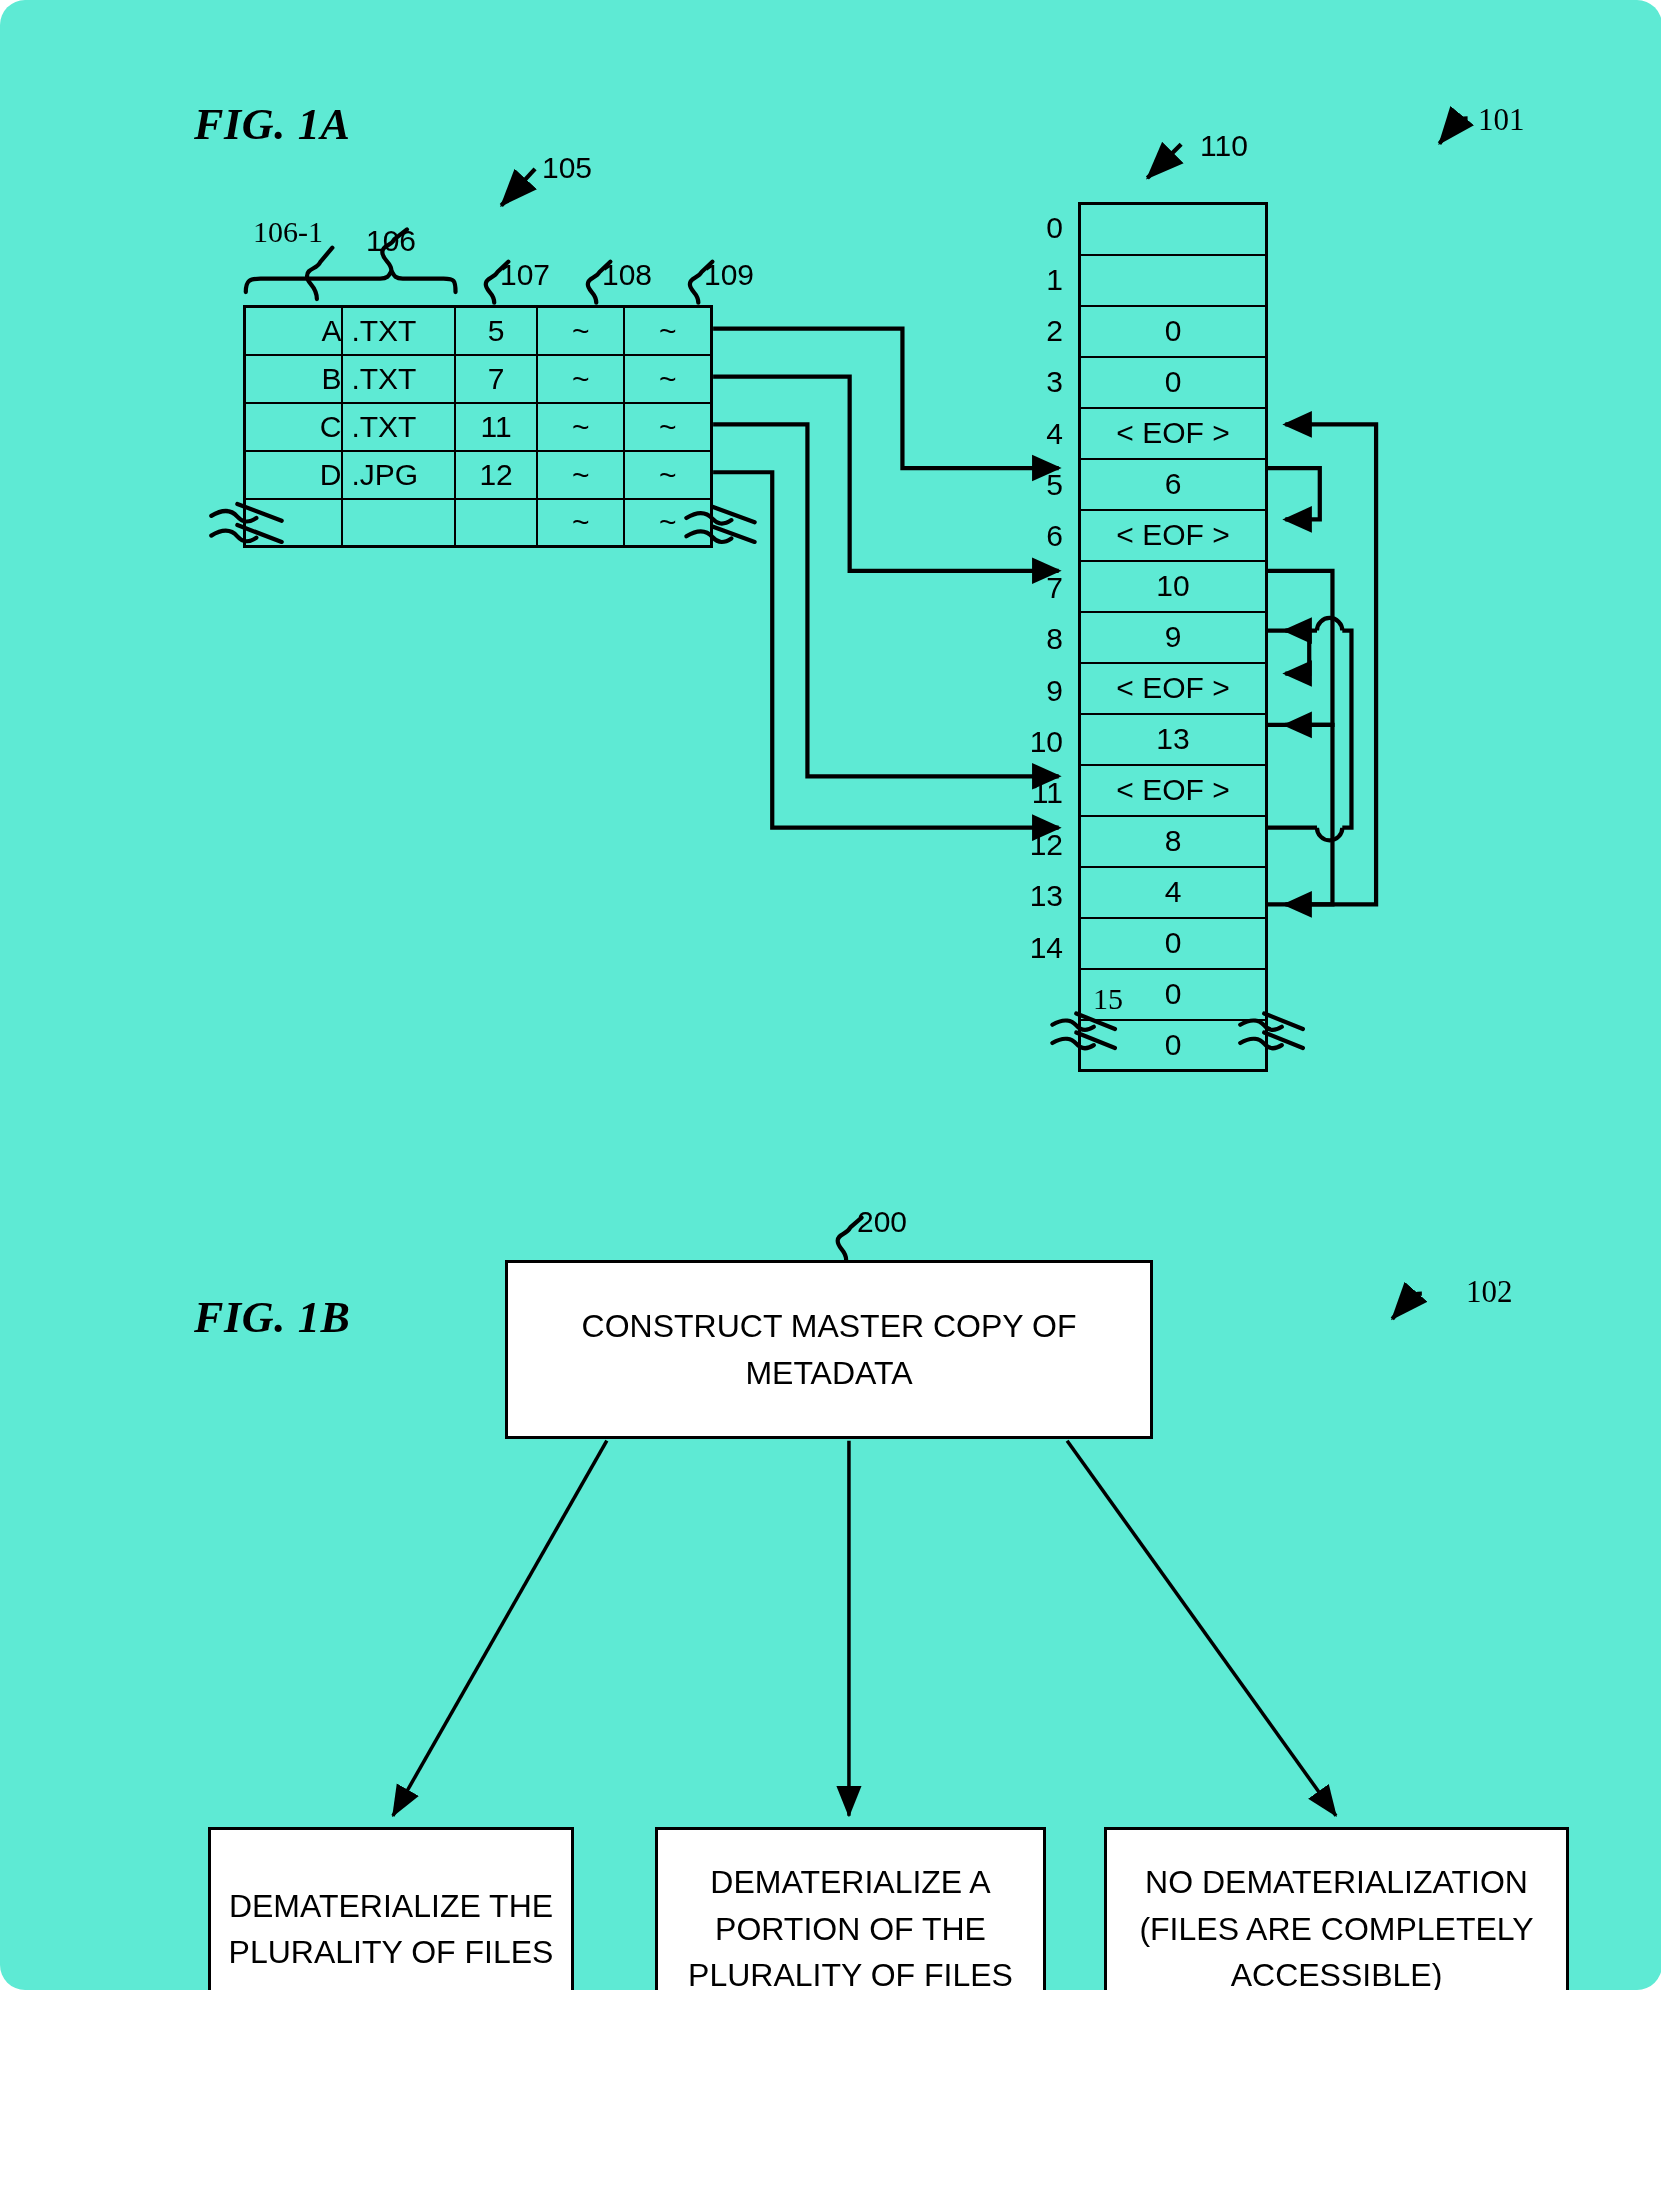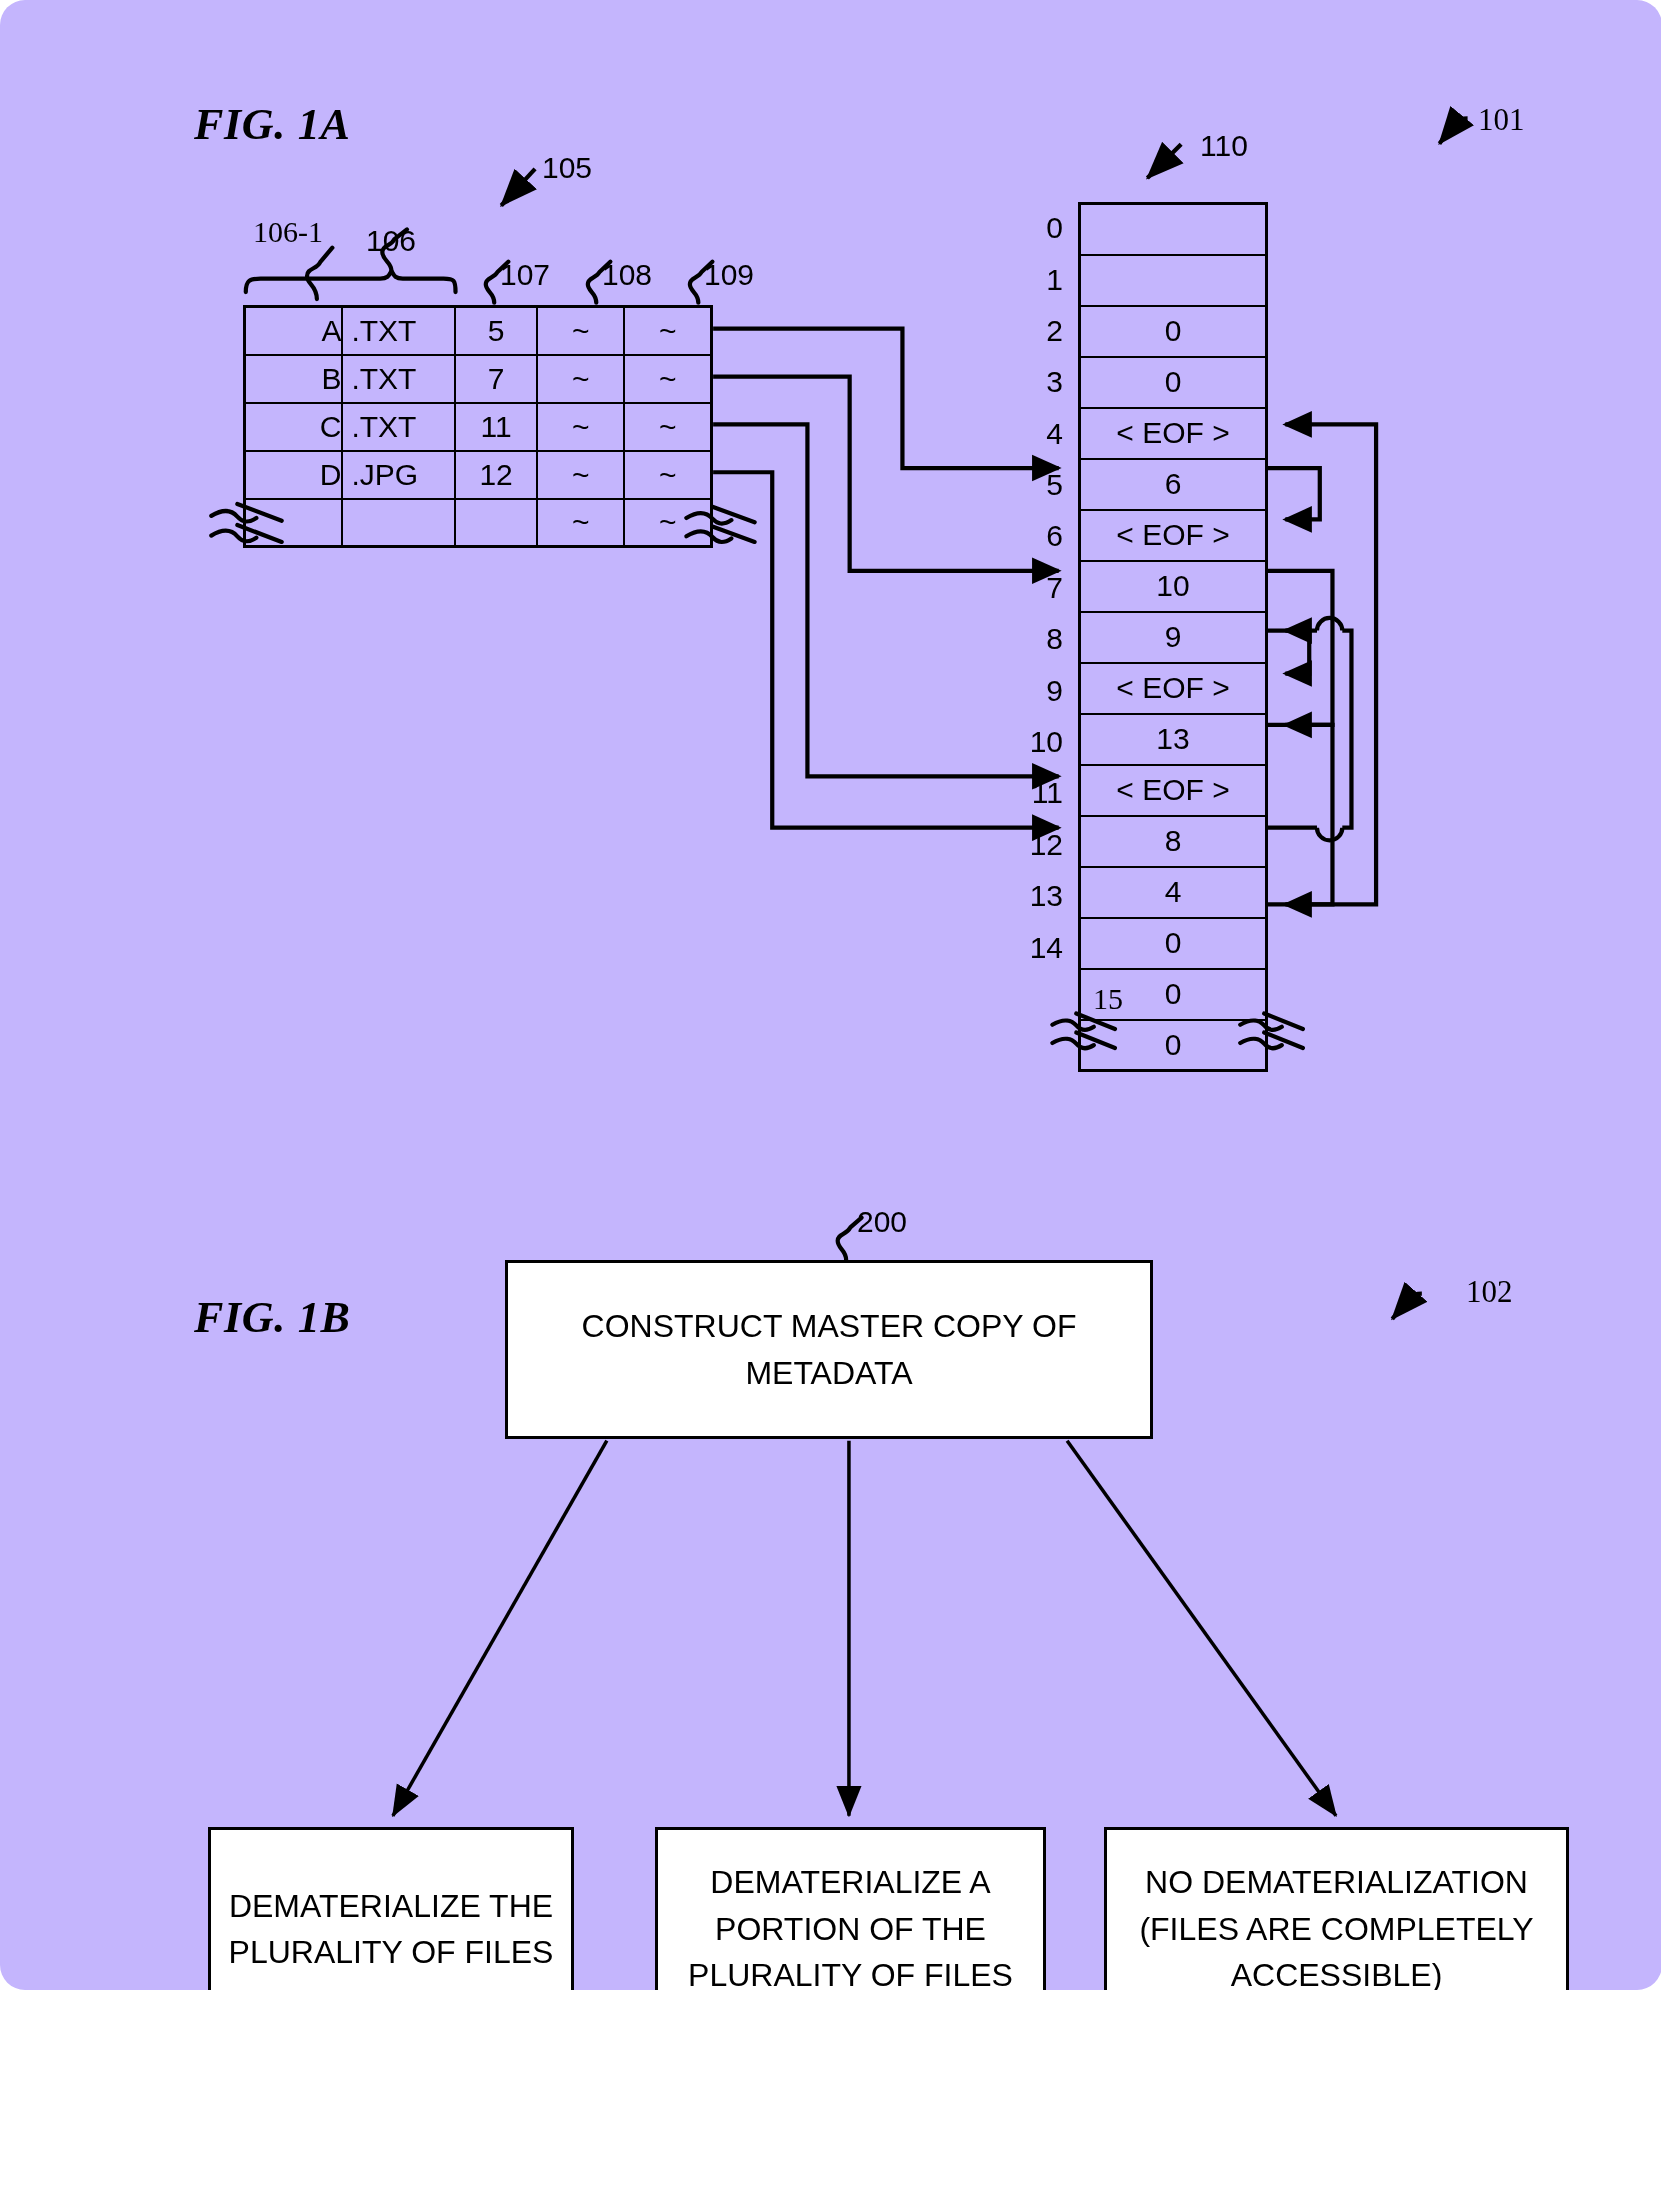--- a/index.html
+++ b/index.html
@@ -8,21 +8,21 @@
     background: #ffffff;
   }
   body {
     font-family: "Liberation Sans", sans-serif;
     color: #000000;
   }
   #page {
     position: relative;
     width: 1662px;
     height: 1990px;
-    background: #c4b5fd;
+    background: #5eead4;
     overflow: hidden;
     border-radius: 25px;
   }
   .fig-label {
     position: absolute;
     font-family: "Liberation Serif", serif;
     font-style: italic;
     font-weight: bold;
     font-size: 44px;
     letter-spacing: 0.7px;

